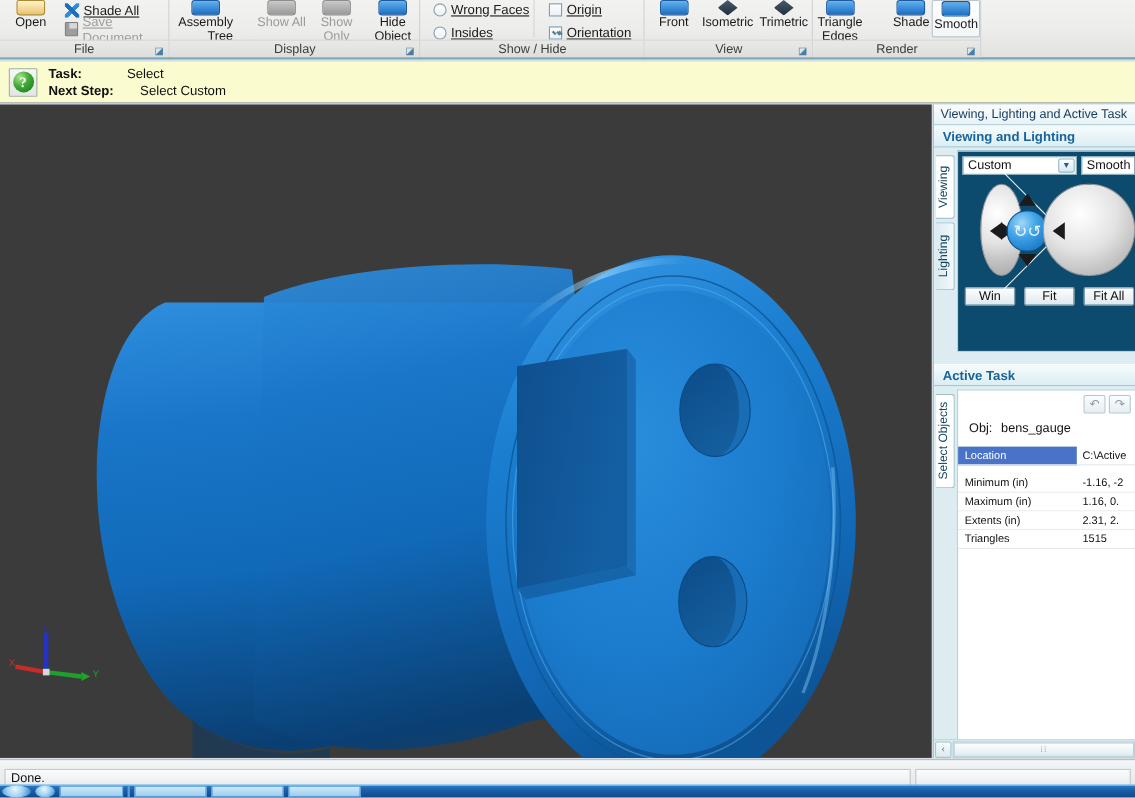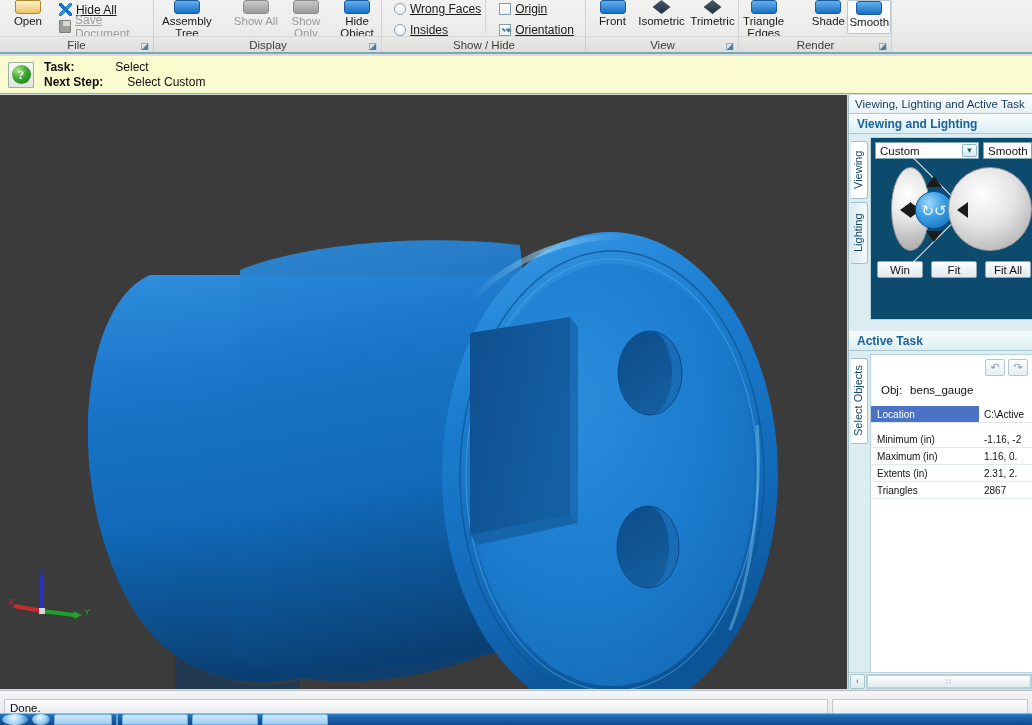--- a/index.html
+++ b/index.html
@@ -287,37 +287,37 @@
 
     <div class="rgroup" style="left:0; width:154px;">
       <div class="rgroup-body">
         <div class="bigbtn" style="margin-left:4px;">
           <span class="gi ico-folder"></span>
           <span>Open</span>
         </div>
         <div style="margin-left:4px; padding-top:1px;">
           <div class="smallrow">
             <span class="ico-x"></span>
-            <span class="ul">Hide All</span>
+            <span class="ul">Shade All</span>
           </div>
           <div class="smallrow dim">
             <span class="ico-floppy"></span>
             <span class="ul">Save Document</span>
           </div>
         </div>
       </div>
       <div class="rgroup-title">
         <span>File</span>
         <span class="dia">◪</span>
       </div>
     </div>
 
     <div class="rgroup" style="left:155px; width:227px;">
       <div class="rgroup-body">
-        <div class="bigbtn" style="margin-left:7px;">
+        <div class="bigbtn" style="margin-left:7px;text-align:right;">
           <span class="gi ico-blue"></span>
           <span>Assembly Tree</span>
         </div>
         <div class="bigbtn dim" style="margin-left:20px;">
           <span class="gi ico-grey"></span>
           <span>Show All</span>
         </div>
         <div class="bigbtn dim" style="margin-left:2px;">
           <span class="gi ico-grey"></span>
           <span>Show Only</span>
@@ -579,21 +579,21 @@
           <div class="grid-row">
             <div class="k">Maximum (in)</div>
             <div class="v">1.16, 0.</div>
           </div>
           <div class="grid-row">
             <div class="k">Extents (in)</div>
             <div class="v">2.31, 2.</div>
           </div>
           <div class="grid-row">
             <div class="k">Triangles</div>
-            <div class="v">2867</div>
+            <div class="v">1515</div>
           </div>
         </div>
       </div>
     </div>
 
     <div id="hscroll">
       <div class="sb-arrow">‹</div>
       <div class="sb-track">
         <div class="sb-thumb">⁞⁞</div>
       </div>

